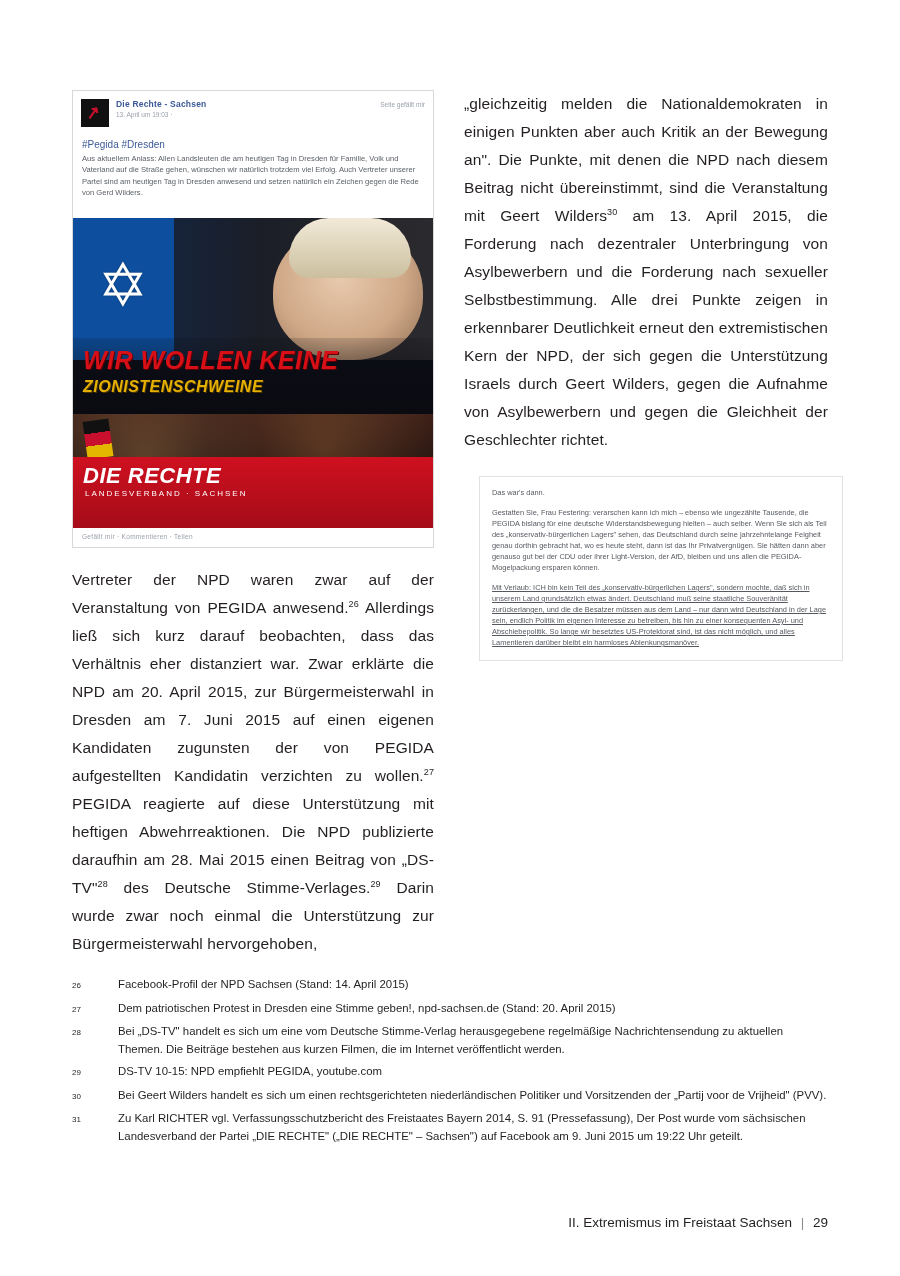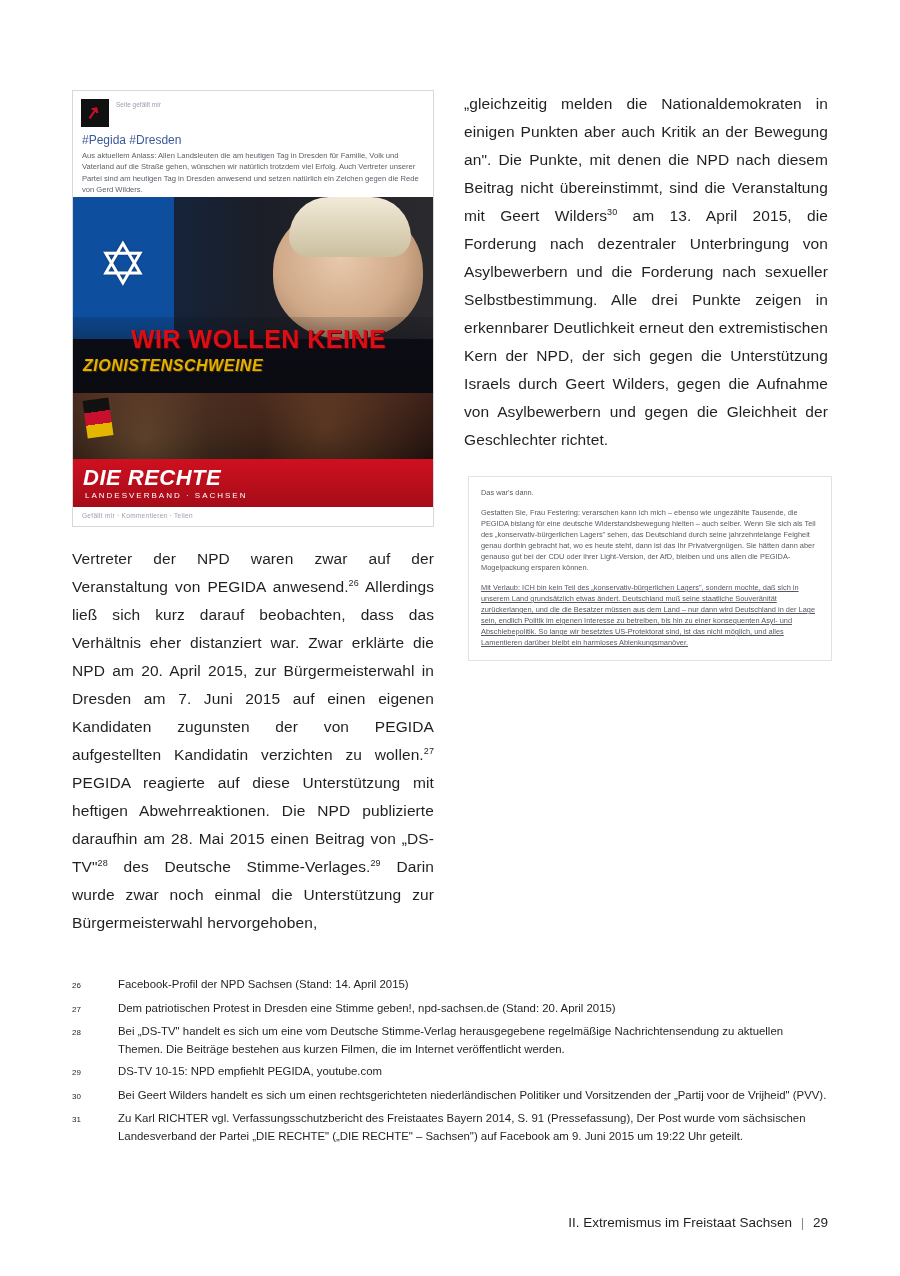--- a/index.html
+++ b/index.html
@@ -102,29 +102,30 @@
     color: #9aa0ab;
     margin-top: 2px;
   }
   .fb-like {
     font-size: 6.5px;
     color: #9aa0ab;
     white-space: nowrap;
     padding-top: 2px;
   }
   .fb-tags {
-    font-size: 12px;
+    font-size: 10px;
     color: #3b5998;
     padding: 2px 9px 3px 9px;
+    margin-top: 6px;
   }
   .fb-text {
     font-size: 7.6px;
     line-height: 11.4px;
     color: #5b6067;
-    padding: 0 9px 1px 9px;
+    padding: 0 9px 19px 9px;
     text-align: left;
     filter: blur(0.35px);
   }
   .fb-image {
     position: relative;
     width: 100%;
     height: 310px;
     overflow: hidden;
     background: #0b0d18;
   }
@@ -163,24 +164,24 @@
     position: absolute;
     left: 0; right: 0; top: 120px;
     height: 88px;
     background: linear-gradient(180deg, rgba(10,10,14,.15), rgba(10,10,14,.85));
   }
   .slogan1 {
     position: absolute;
     left: 10px; top: 128px;
     font-size: 25px;
     font-weight: bold;
+    font-style: italic;
     color: #d80f16;
     letter-spacing: .5px;
     text-shadow: 1px 1px 0 #5a0206;
-    margin-left: 48px;
   }
   .slogan2 {
     position: absolute;
     left: 10px; top: 160px;
     font-size: 16px;
     font-weight: bold;
     font-style: italic;
     color: #e6b000;
     letter-spacing: .5px;
     text-shadow: 1px 1px 0 #4a3500;
@@ -197,21 +198,21 @@
   .flag {
     position: absolute;
     left: 12px; top: 6px;
     width: 26px; height: 38px;
     background: linear-gradient(180deg,#111 0 33%,#c8102e 33% 66%,#e3b600 66% 100%);
     transform: rotate(-8deg);
   }
   .fb-footer-bar {
     position: absolute;
     left: 0; right: 0; bottom: 0;
-    height: 48px;
+    height: 71px;
     background: linear-gradient(180deg,#cf1020,#a50c18);
     margin-top: 23px;
   }
   .fb-footer-bar .dr {
     position: absolute;
     left: 10px; top: 6px;
     font-size: 22px;
     font-weight: bold;
     font-style: italic;
     color: #fff;
@@ -232,21 +233,21 @@
     filter: blur(0.3px);
   }
 
   
   .quote-shot {
     width: 364px;
     border: 1px solid #e2e2e2;
     background: #fff;
     box-sizing: border-box;
     padding: 10px 12px 12px 12px;
-    margin: 4px 0 22px 4px;
+    margin: 4px 0 22px 15px;
   }
   .quote-shot .ln {
     font-size: 7.4px;
     line-height: 11px;
     color: #55595f;
     text-align: left;
     filter: blur(0.35px);
     margin-bottom: 9px;
   }
   .quote-shot .ln:last-child { margin-bottom: 0; text-decoration: underline; }
@@ -299,20 +300,24 @@
 
   <div class="content">
     <div class="cols">
 
       <div class="col-left">
 
         <div class="fb-post">
           <div class="fb-head">
             <div class="fb-avatar">
               <span class="arrow">↗</span>
+            </div>
+            <div class="fb-names">
+              <div class="fb-pagename">Die Rechte - Sachsen</div>
+              <div class="fb-meta">13. April um 19:03 ·</div>
             </div>
             <div class="fb-like">Seite gefällt mir</div>
           </div>
           <div class="fb-tags">#Pegida #Dresden</div>
           <div class="fb-text">Aus aktuellem Anlass: Allen Landsleuten die am heutigen Tag in Dresden für Familie, Volk und Vaterland auf die Straße gehen, wünschen wir natürlich trotzdem viel Erfolg. Auch Vertreter unserer Partei sind am heutigen Tag in Dresden anwesend und setzen natürlich ein Zeichen gegen die Rede von Gerd Wilders.</div>
 
           <div class="fb-image">
             <div class="fb-img-top">
               <div class="star">✡</div>
               <div class="face"></div>

